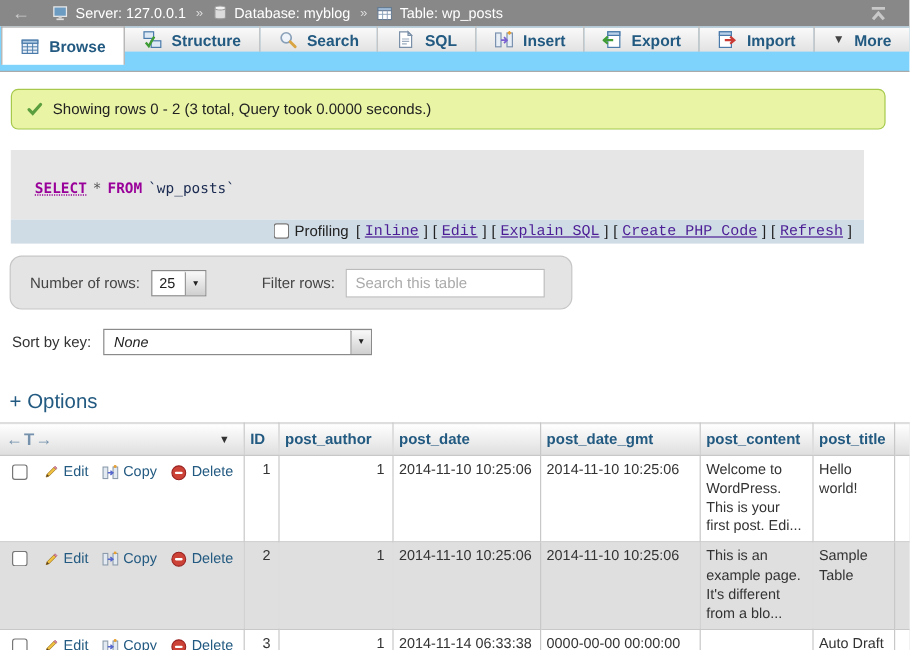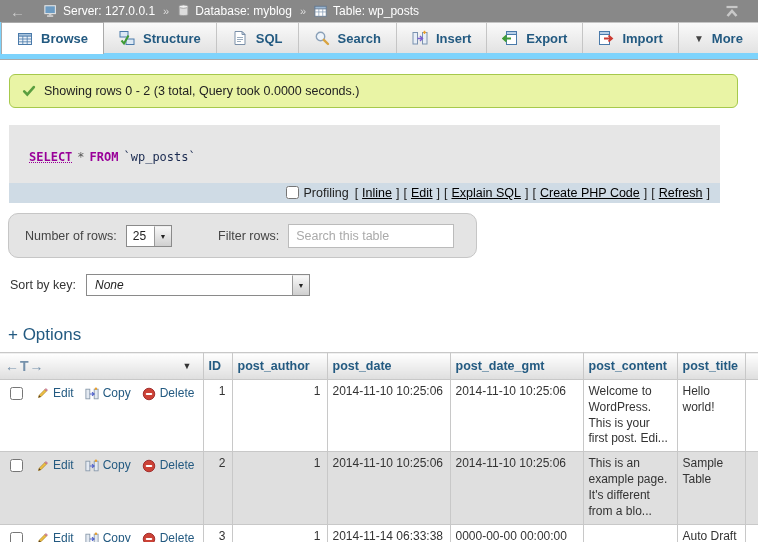--- a/index.html
+++ b/index.html
@@ -17,21 +17,21 @@
   .topbar .crumb { font-size:12px; color:#fff; cursor:pointer; white-space:nowrap; }
   .topbar .sep { color:#ddd; font-size:11px; margin:0 3px; }
   .topbar .icon { display:inline-flex; align-items:center; }
   .topbar .collapse { margin-left:auto; margin-right:8px; cursor:pointer; display:inline-flex; }
   
   .tabbar {
     height:38px; background:#7dd3fc; border-bottom:1px solid #aaa;
     display:flex; align-items:flex-start; padding:0 0 0 2px;
   }
   .tab {
-    height:31px; display:flex; align-items:center; gap:8px; padding:0 15px;
+    height:21px; display:flex; align-items:center; gap:8px; padding:0 15px;
     background:linear-gradient(#fafafa,#e2e2e2);
     border:1px solid #c5c5c5; border-bottom:none; margin-left:-1px;
     color:#235a81; font-weight:bold; font-size:13px; cursor:pointer; white-space:nowrap;
   }
   .tab.active {
     background:#fff; border-color:#aaa; margin-bottom:-1px; height:32px; z-index:2; position:relative;
   }
   .tab .ticon { display:inline-flex; align-items:center; }
   .more-caret { color:#444; font-size:10px; }
   
@@ -49,21 +49,21 @@
   .sql .kw.u { text-decoration:underline dotted; }
   .sql .star { color:#555; margin:0 5px; }
   .sql .ident { color:#1a2a50; margin-left:5px; }
   .queryfooter {
     background:#cfdbe5; padding:3px 8px; display:flex; justify-content:flex-end;
     align-items:flex-start; color:#222; font-size:12.5px;
   }
   .queryfooter input[type=checkbox]{ margin:0 4px 0 0; }
   .queryfooter .plabel { margin-right:4px; }
   .queryfooter .br { color:#222; margin:0 2px; }
-  .queryfooter a { color:#000000; text-decoration:underline; cursor:pointer; margin:0 2px; }
+  .queryfooter a { color:#4c1d95; text-decoration:underline; cursor:pointer; margin:0 2px;font-family:Liberation Mono, monospace; }
   
   .optionsbox {
     margin:10px 0 16px 8px; width:469px; height:45px; background:#e4e4e4;
     border:1px solid #c6c6c6; border-radius:10px; display:flex; align-items:center;
     padding:0 16px; gap:9px; color:#444; font-size:12.5px;
   }
   .sel {
     display:inline-flex; border:1px solid #8a8a8a; background:#fff; height:22px;
     align-items:stretch; cursor:pointer;
   }
@@ -163,35 +163,35 @@
           <rect x="1" y="1.5" width="8" height="5.5" fill="#dce8f4" stroke="#4a7aaa"></rect>
           <rect x="7" y="9" width="8" height="5.5" fill="#dce8f4" stroke="#4a7aaa"></rect>
           <path d="M2.5 10.5 L5 13.5 L9.5 5.5" stroke="#3f9c35" stroke-width="2" fill="none"></path>
         </svg>
     </span>
     <span>Structure</span>
   </div>
   <div class="tab">
     <span class="ticon">
       <svg width="16" height="16" viewBox="0 0 16 16">
+          <circle cx="6.5" cy="6.5" r="4.2" fill="#eef4fa" stroke="#8aa0b8" stroke-width="1.4"></circle>
+          <line x1="9.8" y1="9.8" x2="14" y2="14" stroke="#d9a441" stroke-width="2.4" stroke-linecap="round"></line>
+        </svg>
+    </span>
+    <span>Search</span>
+  </div>
+  <div class="tab">
+    <span class="ticon">
+      <svg width="16" height="16" viewBox="0 0 16 16">
           <path d="M3 1.5 H10 L13 4.5 V14.5 H3 Z" fill="#fff" stroke="#7a8fa8"></path>
           <path d="M10 1.5 V4.5 H13 Z" fill="#dce6f0" stroke="#7a8fa8"></path>
           <path d="M5 7.5 H11 M5 9.5 H11 M5 11.5 H9" stroke="#9aacbe" stroke-width="1"></path>
         </svg>
     </span>
     <span>SQL</span>
-  </div>
-  <div class="tab">
-    <span class="ticon">
-      <svg width="16" height="16" viewBox="0 0 16 16">
-          <circle cx="6.5" cy="6.5" r="4.2" fill="#eef4fa" stroke="#8aa0b8" stroke-width="1.4"></circle>
-          <line x1="9.8" y1="9.8" x2="14" y2="14" stroke="#d9a441" stroke-width="2.4" stroke-linecap="round"></line>
-        </svg>
-    </span>
-    <span>Search</span>
   </div>
   <div class="tab">
     <span class="ticon">
       <svg width="16" height="16" viewBox="0 0 16 16">
           <rect x="1" y="2.5" width="4.5" height="11.5" fill="#e8eef6" stroke="#7a92b0"></rect>
           <rect x="10.5" y="2.5" width="4.5" height="11.5" fill="#e8eef6" stroke="#7a92b0"></rect>
           <path d="M5.5 8.5 H10 M8 6 L10.5 8.5 L8 11" stroke="#7a5fd0" stroke-width="1.4" fill="none"></path>
           <path d="M12.5 0.8 V4 M11 2.4 H14" stroke="#e8a030" stroke-width="1.3"></path>
         </svg>
     </span>

